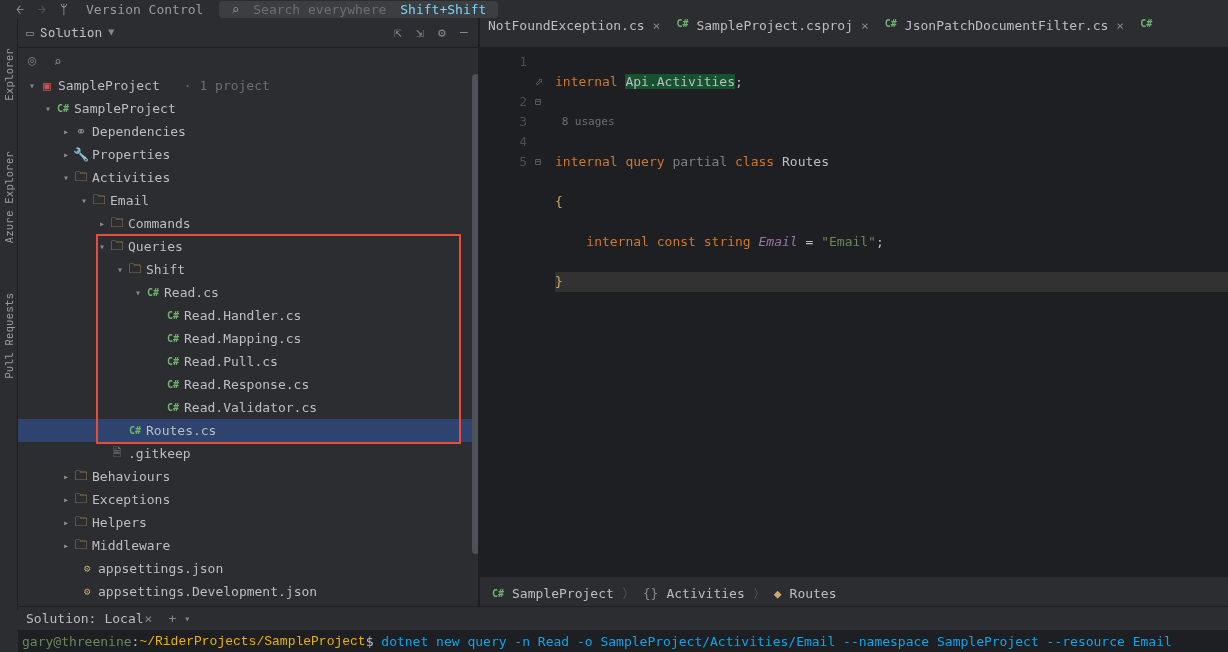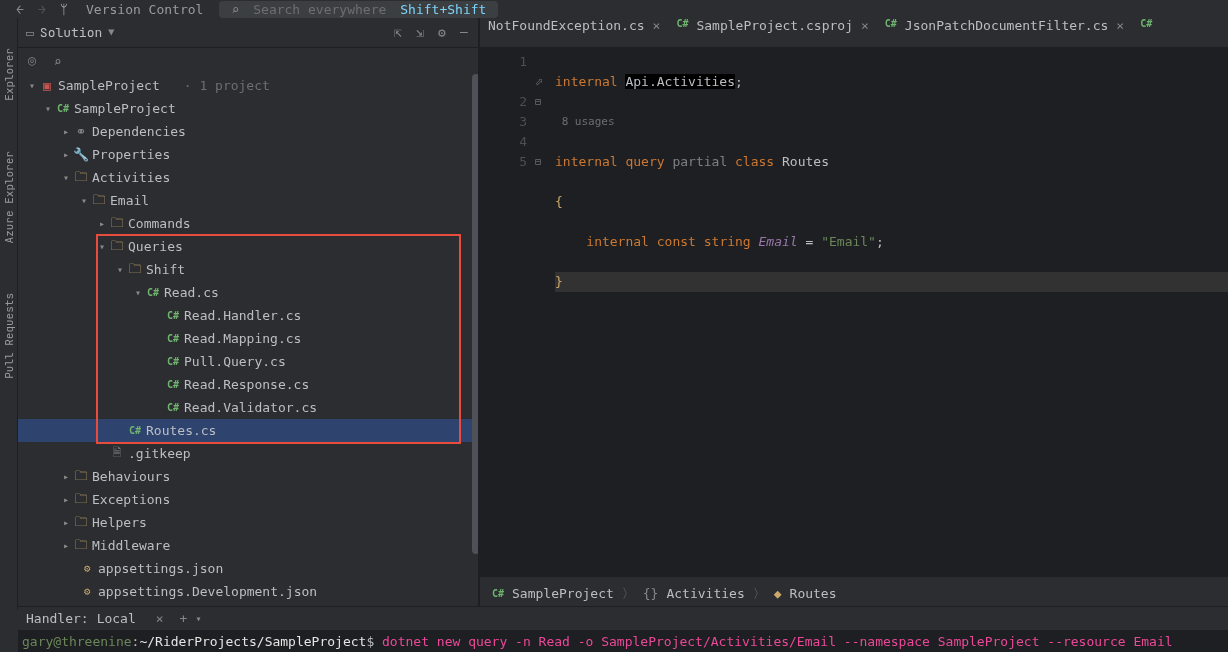--- a/index.html
+++ b/index.html
@@ -101,21 +101,21 @@
     color:#6e6e6e; font-family:monospace; font-size:10px;
   }
   .code {
     flex:1; background:#1e1f22; font-family:monospace;
     padding-top:4px; line-height:20px; white-space:pre;
   }
   .kw-orange { color:#cc7832; }
   .id { color:#bcbec4; }
   .type { color:#bcbec4; }
   .str { color:#6a8759; }
-  .bg-highlight { background:#000000; }
+  .bg-highlight { background:#14532d; }
   .italic { font-style:italic; color:#9876aa; }
   .usage { color:#6e6e6e; font-size:11px; }
   .breadcrumb {
     position:absolute; left:480px; top:576px; right:0; height:34px;
     background:#2b2d30; border-top:1px solid #1e1f22;
     display:flex; align-items:center; padding:0 12px; gap:8px;
     font-family:monospace; color:#bcbec4;
   }
   .bc-sep { color:#6e6e6e; }
   .terminal-bar {
@@ -123,22 +123,22 @@
     background:#2b2d30; border-top:1px solid #1e1f22;
     display:flex; align-items:center; padding:0 8px; gap:8px;
     font-family:monospace; color:#bcbec4;
   }
   .terminal-body {
     position:absolute; left:18px; top:630px; right:0; height:22px;
     background:#1e1f22; font-family:monospace; color:#bcbec4;
     display:flex; align-items:center; padding:0 4px; white-space:nowrap; overflow:hidden;
   }
   .t-user { color:#6a8759; }
-  .t-path { color:#e5e5e5; }
-  .t-cmd { color:#ec4899;text-align:center; }
+  .t-path { color:#eab308;font-family:Liberation Mono, monospace; }
+  .t-cmd { color:#0ea5e9;text-align:center; }
   .splitter {
     position:absolute; left:478px; top:18px; width:2px; height:592px;
     background:#1e1f22;
   }
 </style>
 </head>
 <body>
 
 <div class="top-bar">
   <span class="arrow-btn">←</span>
@@ -236,21 +236,21 @@
   <div class="tree-row" style="padding-left:146px">
     <span class="tr-icon cs-icon">C#</span>
     <span class="tr-label">Read.Handler.cs</span>
   </div>
   <div class="tree-row" style="padding-left:146px">
     <span class="tr-icon cs-icon">C#</span>
     <span class="tr-label">Read.Mapping.cs</span>
   </div>
   <div class="tree-row" style="padding-left:146px">
     <span class="tr-icon cs-icon">C#</span>
-    <span class="tr-label">Pull.Query.cs</span>
+    <span class="tr-label">Read.Pull.cs</span>
   </div>
   <div class="tree-row" style="padding-left:146px">
     <span class="tr-icon cs-icon">C#</span>
     <span class="tr-label">Read.Response.cs</span>
   </div>
   <div class="tree-row" style="padding-left:146px">
     <span class="tr-icon cs-icon">C#</span>
     <span class="tr-label">Read.Validator.cs</span>
   </div>
   <div class="tree-row selected" style="padding-left:96px">
@@ -350,22 +350,22 @@
   <span>SampleProject</span>
   <span class="bc-sep">〉</span>
   <span style="color:#888">{}</span>
   <span>Activities</span>
   <span class="bc-sep">〉</span>
   <span style="color:#c9a86a">◆</span>
   <span>Routes</span>
 </div>
 
 <div class="terminal-bar">
-  <span>Handler:</span>
-  <span style="display:flex;align-items:center;gap:20px">
+  <span>Solution:</span>
+  <span style="display:flex;align-items:center;gap:1px">
     <span>Local</span>
     <span style="color:#888">×</span>
   </span>
   <span style="color:#888;margin-left:8px">+</span>
   <span style="color:#888;font-size:10px">▾</span>
 </div>
 
 <div class="terminal-body">
   <span class="t-user">gary@threenine</span><span class="id">:</span><span class="t-path">~/RiderProjects/SampleProject</span><span class="id">$</span>&nbsp;<span class="t-cmd">dotnet new query -n Read -o SampleProject/Activities/Email --namespace SampleProject --resource Email</span>
 </div>

